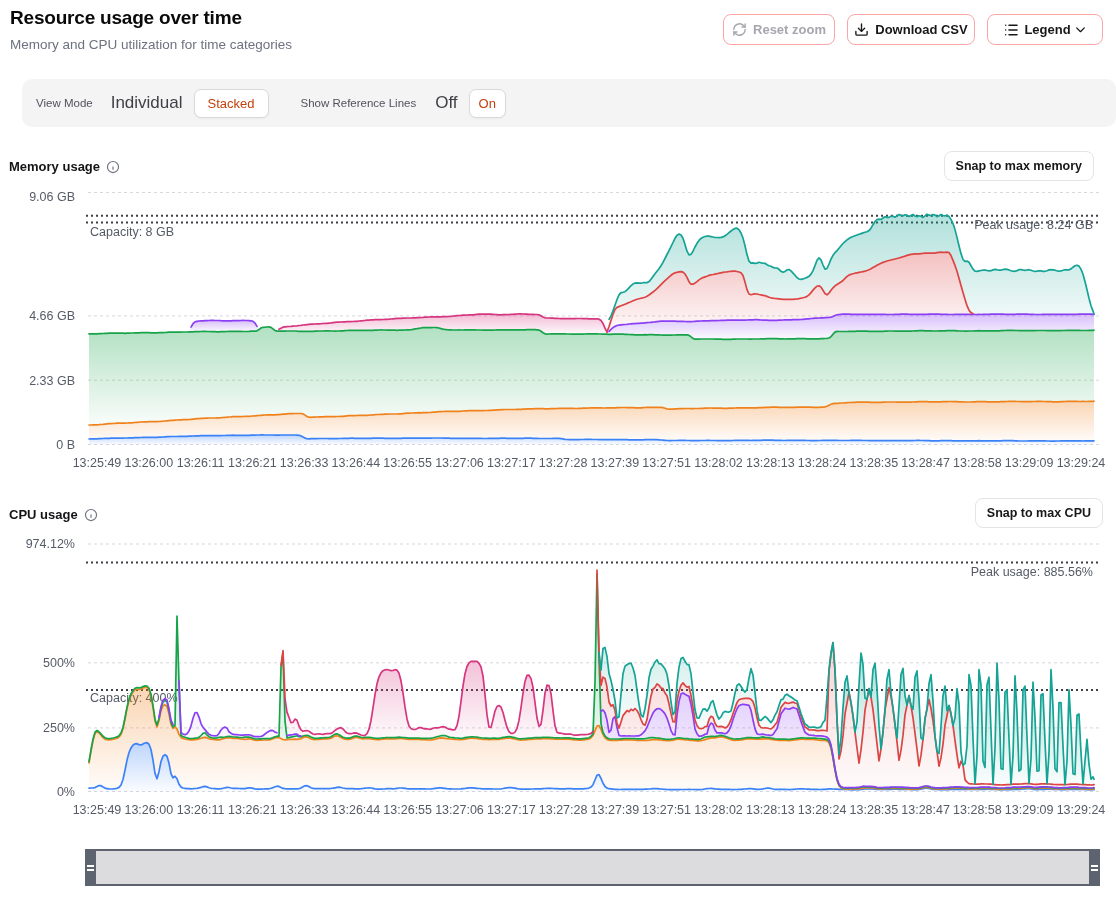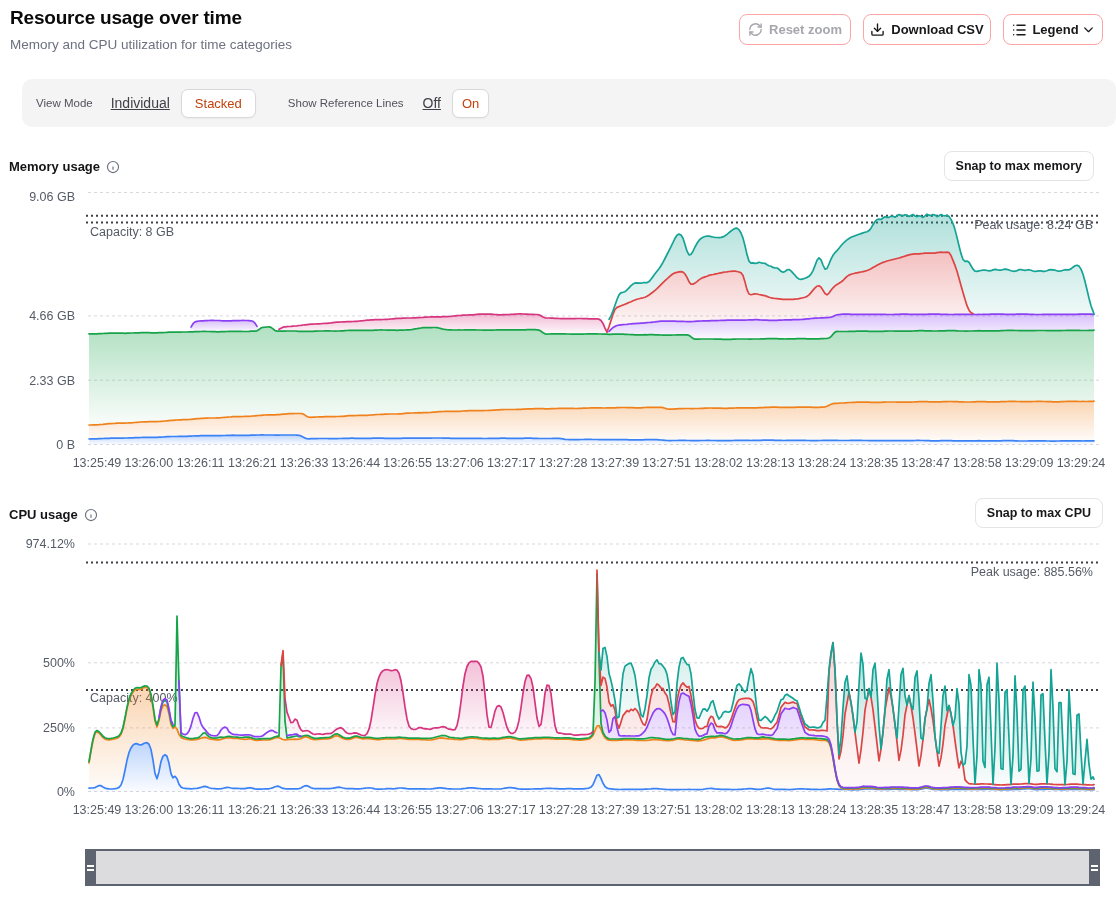--- a/index.html
+++ b/index.html
@@ -4,21 +4,21 @@
 <style>
 * { margin:0; padding:0; box-sizing:border-box; }
 html,body { width:1116px; height:906px; background:#fff; font-family:"Liberation Sans",sans-serif; position:relative; overflow:hidden; }
 .abs { position:absolute; }
 h1 { font-size:19px; font-weight:700; color:#0a0a0b; letter-spacing:-0.2px; }
 .subtitle { font-size:13.5px; color:#6d7280; }
 .btn { white-space:nowrap; display:inline-flex; align-items:center; justify-content:center; gap:6px; background:#fff; border:1px solid #fca5a5; border-radius:8px; height:31px; font-size:13px; font-weight:700; color:#18181b; }
 .btn.disabled { color:#a6a6ae; }
 .toolbar { position:absolute; left:22px; top:79px; width:1094px; height:48px; background:#f4f4f5; border-radius:10px; display:flex; align-items:center; padding:0 14px; }
 .tlabel { font-size:11.5px; font-weight:500; color:#52525b; }
-.topt { font-size:14px; color:#3f3f46; padding:6px 9px;text-decoration:underline; }
+.topt { font-size:17px; color:#3f3f46; padding:6px 9px; }
 .tsel { font-size:13px; color:#c2410c; background:#fff; border:1px solid #d8d8dd; border-radius:7px; padding:6px 13px; box-shadow:0 1px 2px rgba(0,0,0,.04); }
 .sechead { font-size:13px; font-weight:700; color:#141417; display:inline-flex; align-items:center; gap:6px; }
 .snapbtn { position:absolute; background:#fff; border:1px solid #e4e4e7; border-radius:8px; height:30px; display:inline-flex; align-items:center; padding:0 11px; font-size:12.5px; font-weight:700; color:#18181b; }
 .brush { position:absolute; left:85px; top:849px; width:1015px; height:37px; background:#dcdcdf; border:2px solid #5d6470; border-radius:2px; }
 .bhandle { position:absolute; top:-2px; width:11px; height:37px; background:#5d6470; }
 .bhandle:before { content:""; position:absolute; left:2px; right:2px; top:16px; border-top:2px solid #fff; }
 .bhandle:after { content:""; position:absolute; left:2px; right:2px; top:20px; border-top:2px solid #fff; }
 svg.ic { display:block; }
 </style>
 </head>
@@ -35,21 +35,21 @@
         <path d="M3 21v-5h5"></path>
       </svg>
       Reset zoom</span>
     <span class="btn" style="width:128px;">
       <svg class="ic" width="15" height="15" viewBox="0 0 24 24" fill="none" stroke="#18181b" stroke-width="2.2" stroke-linecap="round" stroke-linejoin="round">
         <path d="M21 15v4a2 2 0 0 1-2 2H5a2 2 0 0 1-2-2v-4"></path>
         <path d="M7 10l5 5 5-5"></path>
         <path d="M12 15V3"></path>
       </svg>
       Download CSV</span>
-    <span class="btn" style="width:100px;gap:5px;">
+    <span class="btn" style="width:116px;gap:5px;">
       <svg class="ic" width="16" height="16" viewBox="0 0 24 24" fill="none" stroke="#18181b" stroke-width="2.2" stroke-linecap="round" stroke-linejoin="round">
         <line x1="9" y1="5" x2="21" y2="5"></line>
         <line x1="9" y1="12" x2="21" y2="12"></line>
         <line x1="9" y1="19" x2="21" y2="19"></line>
         <line x1="4" y1="5" x2="4.01" y2="5"></line>
         <line x1="4" y1="12" x2="4.01" y2="12"></line>
         <line x1="4" y1="19" x2="4.01" y2="19"></line>
       </svg>
       Legend
       <svg class="ic" style="margin-left:-2px" width="13" height="13" viewBox="0 0 24 24" fill="none" stroke="#18181b" stroke-width="2.4" stroke-linecap="round" stroke-linejoin="round">

